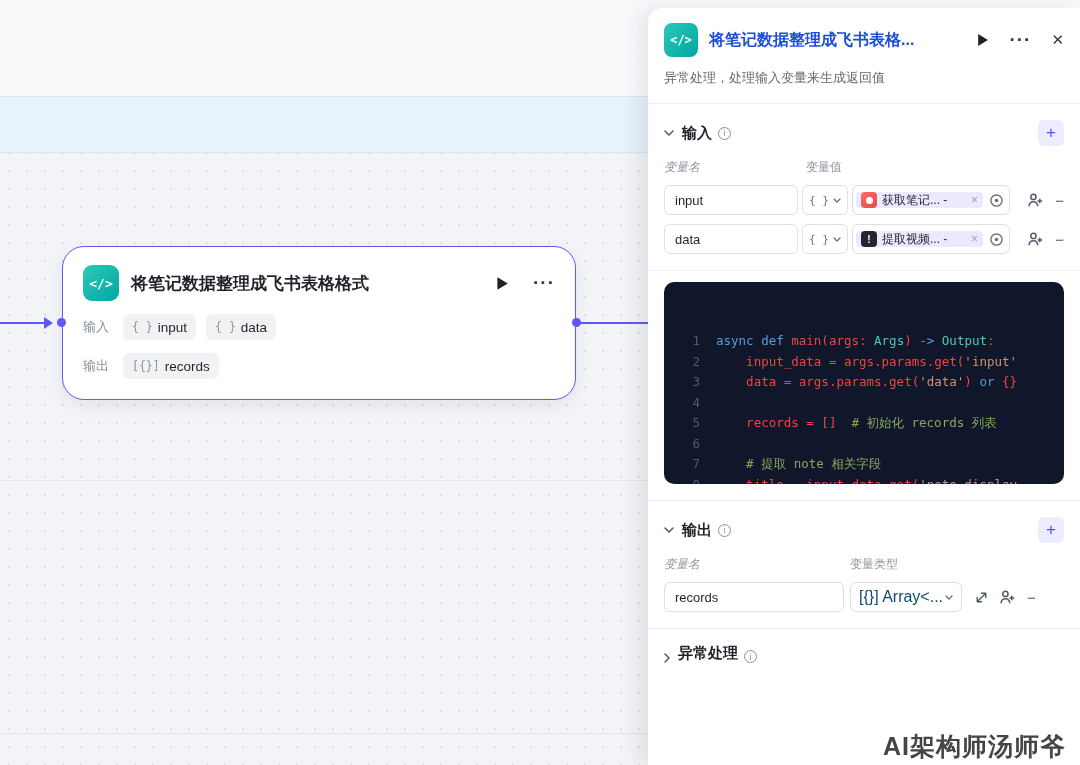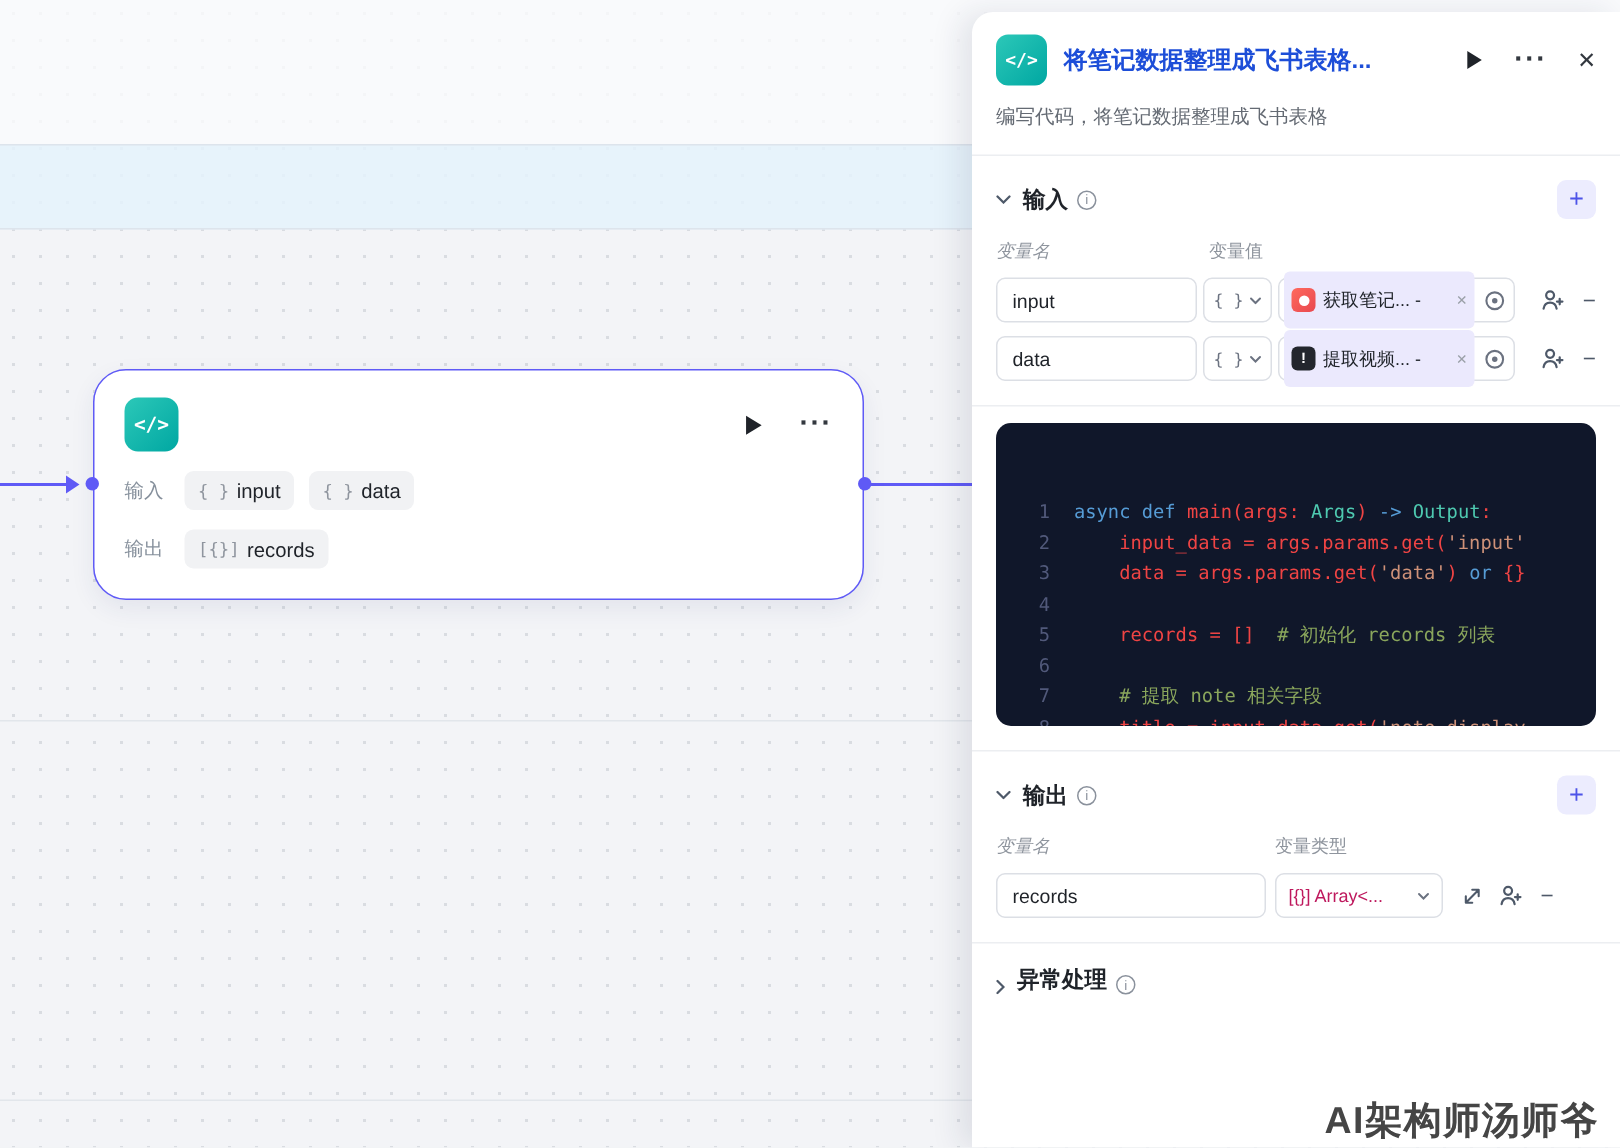--- a/index.html
+++ b/index.html
@@ -68,21 +68,21 @@
   .var-row { display:flex; align-items:center; margin-top:9px; }
   .field { height:30px; border:1px solid #dcdfe5; border-radius:6px; padding:0 10px; font-size:13px;
     color:#1f2329; background:#fff; outline:none; font-family:inherit; }
   .f-name { width:134px; }
   .f-name-out { width:180px; }
   .type-box { width:46px; height:30px; border:1px solid #dcdfe5; border-radius:6px; margin-left:4px;
     display:flex; align-items:center; justify-content:center; gap:4px; cursor:default; }
   .type-box .braces { font-size:11px; color:#6b7280; font-family:"DejaVu Sans Mono",monospace; }
   .value-box { width:158px; height:30px; border:1px solid #dcdfe5; border-radius:6px; margin-left:4px;
     display:flex; align-items:center; padding:0 5px 0 3px; }
-  .ref-chip { display:flex; align-items:center; background:#ebe9fd; border-radius:4px; height:38px;
+  .ref-chip { display:flex; align-items:center; background:#ebe9fd; border-radius:4px; height:16px;
     padding:0 5px; flex:1; min-width:0; }
   .ref-ico { width:16px; height:16px; border-radius:4px; flex:0 0 auto; margin-right:5px;
     display:flex; align-items:center; justify-content:center; }
   .ref-ico.orange { background:linear-gradient(135deg,#ff6a5e,#e8484f); }
   .ref-ico.orange i { width:7px; height:7px; background:#fff; border-radius:50%; }
   .ref-ico.dark { background:#23262d; color:#fff; font-size:10px; font-weight:bold; }
   .ref-text { font-size:12px; color:#1f2329; white-space:nowrap; overflow:hidden; text-overflow:ellipsis; flex:1; }
   .ref-close { font-size:12px; color:#9aa0a8; margin-left:4px; cursor:default; }
   .circle-dot { margin-left:6px; display:flex; cursor:default; }
   .row-icons { margin-left:auto; display:flex; align-items:center; }
@@ -97,21 +97,21 @@
     padding:8px 0 0 10px; font-family:"DejaVu Sans Mono","Liberation Mono",monospace; font-size:12.5px;
     line-height:20.5px; white-space:pre; }
   .code-line { display:flex; }
   .ln { width:26px; text-align:right; margin-right:16px; color:#51597a; flex:0 0 auto; }
   .lc { color:#d9dde6; }
   .seg-k { color:#569cd6; } .seg-t { color:#4ec9b0; } .seg-s { color:#ce9178; }
   .seg-c { color:#8aa65c; } .seg-p { color:#ef4444; }
 
   .out-type { width:112px; height:30px; border:1px solid #dcdfe5; border-radius:6px; margin-left:6px;
     display:flex; align-items:center; justify-content:space-between; padding:0 8px; cursor:default; }
-  .out-type span { font-size:12px; color:#be185d; white-space:nowrap; overflow:hidden; }
+  .out-type span { font-size:16px; color:#0c4a6e; white-space:nowrap; overflow:hidden; }
   .expand-ic { margin-left:12px; display:flex; cursor:default; }
 
   .exc-head { display:flex; align-items:flex-end; margin-top:15px; }
 
   .watermark { position:absolute; right:14px; bottom:2px; font-size:25px; font-weight:600;
     color:#454545; z-index:50; letter-spacing:1px; }
   svg { display:block; }
 </style>
 </head>
 <body>
@@ -122,20 +122,21 @@
   <div class="hline" style="top:480px;"></div>
   <div class="hline" style="top:733px;"></div>
 
   <div class="edge" style="left:0; top:322px; width:44px;"></div>
   <div class="arrowhead" style="left:44px; top:317px;"></div>
   <div class="edge" style="left:576px; top:322px; width:72px;"></div>
 
   <div class="node">
     <div class="node-head">
       <div class="code-badge">&lt;/&gt;</div>
+      <div class="node-title">将笔记数据整理成飞书表格格式</div>
       <div class="node-play">
         <svg width="14" height="15" viewBox="0 0 12 13">
           <path d="M2 1 L11 6.5 L2 12 Z" fill="#1f2329"></path>
           </svg>
       </div>
       <div class="node-more">···</div>
     </div>
 
     <div class="node-row">
       <span class="node-row-label">输入</span>
@@ -168,21 +169,21 @@
     <div class="code-badge small">&lt;/&gt;</div>
     <div class="p-title">将笔记数据整理成飞书表格...</div>
     <div class="p-play">
       <svg width="13" height="14" viewBox="0 0 12 13">
         <path d="M2 1 L11 6.5 L2 12 Z" fill="#1f2329"></path>
         </svg>
     </div>
     <div class="p-more">···</div>
     <div class="p-close">✕</div>
   </div>
-  <div class="p-sub">编写代码，将笔记数据整理成飞书表格</div>
+  <div class="p-sub">异常处理，处理输入变量来生成返回值</div>
 
   <div class="divider"></div>
 
   <div class="sec-head">
     <svg width="10" height="6" viewBox="0 0 10 6">
       <path d="M1 1 L5 5 L9 1" stroke="#4e5969" stroke-width="1.5" fill="none" stroke-linecap="round"></path>
       </svg>
     <span class="sec-title">输入</span>
     <i class="info">i</i>
     <div class="plus-btn">+</div>

